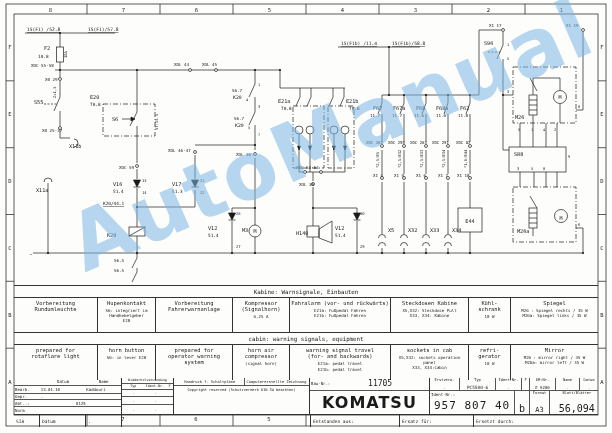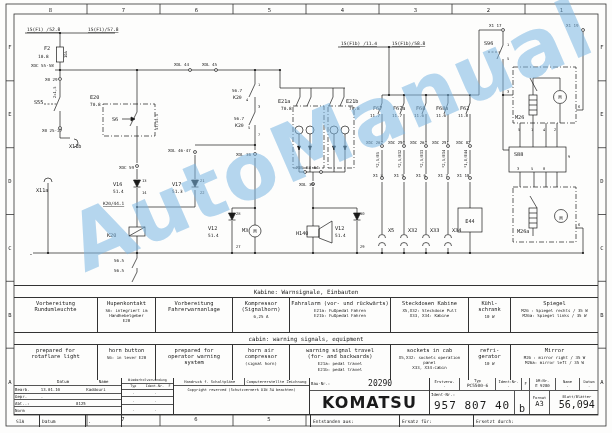--- a/index.html
+++ b/index.html
@@ -28,21 +28,21 @@
   
   .tb{position:absolute;left:14px;top:378px;width:584px;height:37px;z-index:4;
       font-family:"DejaVu Sans Mono",monospace;box-sizing:border-box;border-bottom:1px solid #333;
       display:flex;}
   .tb *{box-sizing:border-box;}
   .tbcol{border-right:1px solid #333;display:flex;flex-direction:column;}
   .lrow{display:flex;border-bottom:0.5px solid #555;font-size:4px;align-items:center;}
   .lrow:last-child{border-bottom:none;}
   .lc{padding-left:1px;overflow:hidden;white-space:nowrap;}
   .hdrcell{font-size:3.7px;text-align:center;border-right:0.5px solid #555;display:flex;
-      flex-direction:column;justify-content:center;overflow:hidden;}
+      flex-direction:column;justify-content:space-between;overflow:hidden;}
   .big{font-size:11px;letter-spacing:0.5px;}
   .strip{position:absolute;left:14px;top:415px;width:584px;height:12px;z-index:4;
       font-family:"DejaVu Sans Mono",monospace;font-size:4.5px;}
   .strip .scell{position:absolute;top:0;height:12px;border-right:1px solid #333;
       display:flex;align-items:center;padding-left:2px;box-sizing:border-box;}
   .num{position:absolute;top:1px;width:14px;text-align:center;font-size:5.5px;}
 </style>
 </head>
 <body>
 
@@ -485,21 +485,21 @@
         <div class="lc" style="width:72px;text-align:center;border-right:0.5px solid #555;height:100%;display:flex;align-items:center;justify-content:center;">Handruck f. Schaltpläne</div>
         <div class="lc" style="width:64px;text-align:center;">Computererstellte Zeichnung (CAD)</div>
       </div>
       <div class="lrow" style="height:7px;justify-content:center;font-size:3.6px;">
         <span>Copyright reserved (Schutzvermerk DIN 34 beachten)</span>
       </div>
     </div>
     <div class="tbcol" style="width:120px;">
       <div class="lrow" style="height:13px;font-size:4px;">
         <div class="lc">Bau-Nr.:</div>
-        <div class="lc" style="flex:1;text-align:center;font-size:8px;">20290</div>
+        <div class="lc" style="flex:1;text-align:center;font-size:8px;">11705</div>
       </div>
       <div class="lrow" style="height:24px;justify-content:center;">
         <span style="font-family:'DejaVu Sans',sans-serif;font-weight:900;font-size:16px;letter-spacing:1px;">KOMATSU</span>
       </div>
     </div>
     <div class="tbcol" style="width:168px;border-right:none;">
       <div class="lrow" style="height:13px;align-items:stretch;">
         <div class="hdrcell" style="width:30px;">
             <span>Erstverw.</span>
             <span>.</span>

